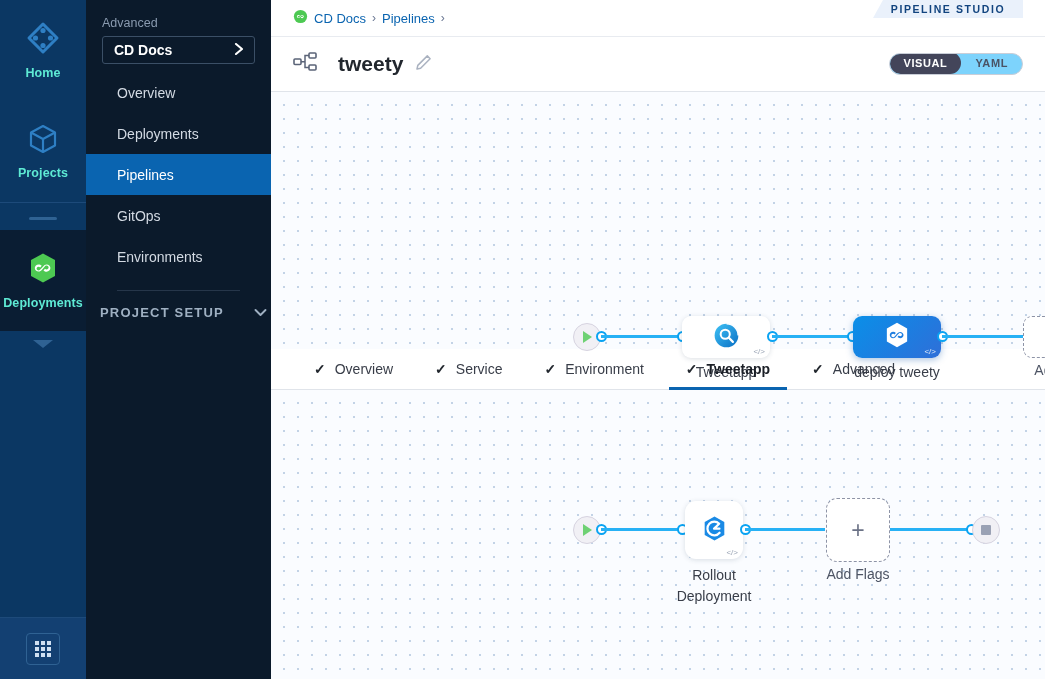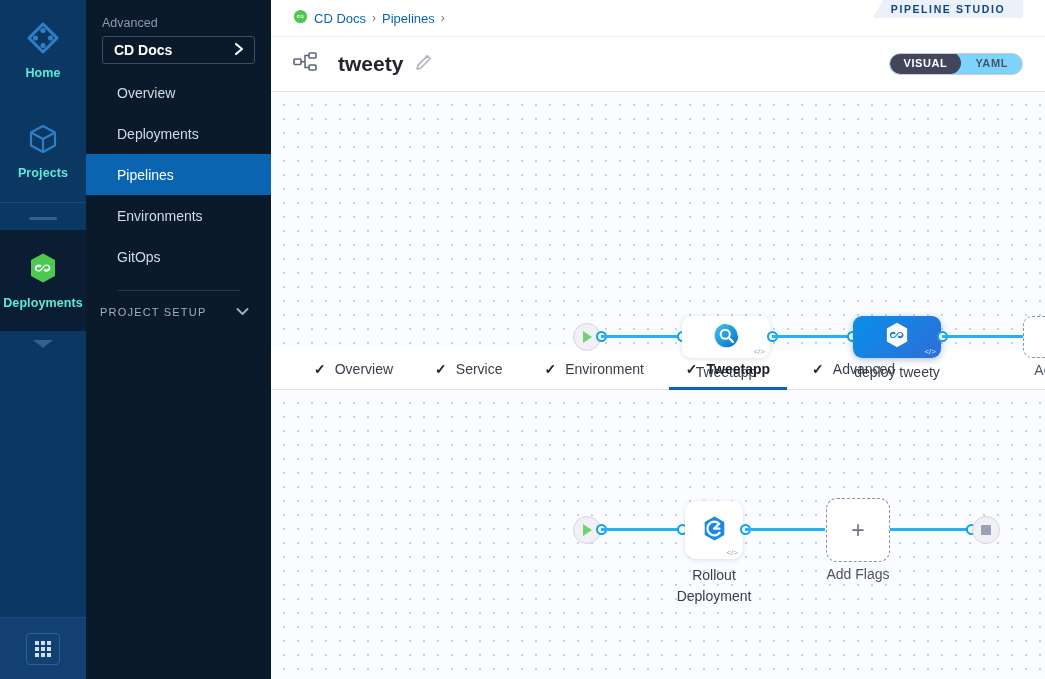--- a/index.html
+++ b/index.html
@@ -48,21 +48,21 @@
   }
   .proj-name { color: #fff; font-size: 14px; font-weight: bold; }
   .side-item {
     height: 41px; display: flex; align-items: center; padding-left: 31px;
     color: #d3dae3; font-size: 14px; cursor: pointer;
   }
   .side-item.active { background: #0a64b0; color: #fff; }
   .side-sep { height: 1px; background: #26364a; margin: 13px 31px 0; }
   .side-setup {
     height: 42px; display: flex; align-items: center; padding-left: 14px;
-    color: #9fb0c2; font-size: 11px; font-weight: normal; letter-spacing: 1.2px; cursor: pointer;
+    color: #9fb0c2; font-size: 13px; font-weight: bold; letter-spacing: 1.2px; cursor: pointer;
   }
   .side-setup .chev { margin-left: 30px; }
 
   
   .main { flex: 1; height: 679px; position: relative; background: #fff; overflow: hidden; }
 
   .ribbon {
     position: absolute; top: 0; right: 22px; width: 150px; height: 18px;
     background: #eaf1fb; color: #12447f; font-size: 10.5px; font-weight: bold;
     letter-spacing: 1.6px; display: flex; align-items: center; justify-content: center;
@@ -249,24 +249,24 @@
       <div class="side-item">
         <span>Overview</span>
         </div>
       <div class="side-item">
         <span>Deployments</span>
         </div>
       <div class="side-item active">
         <span>Pipelines</span>
         </div>
       <div class="side-item">
+        <span>GitOps</span>
+        </div>
+      <div class="side-item">
         <span>Environments</span>
-        </div>
-      <div class="side-item">
-        <span>GitOps</span>
         </div>
     </div>
 
     <div class="side-sep"></div>
     <div class="side-setup">
       <span>PROJECT SETUP</span>
       <span class="chev">
         <svg width="13" height="9" viewBox="0 0 13 9">
             <path d="M1.5 2 L6.5 7 L11.5 2" fill="none" stroke="#9fb0c2" stroke-width="1.9" stroke-linecap="round" stroke-linejoin="round"></path>
           </svg>

